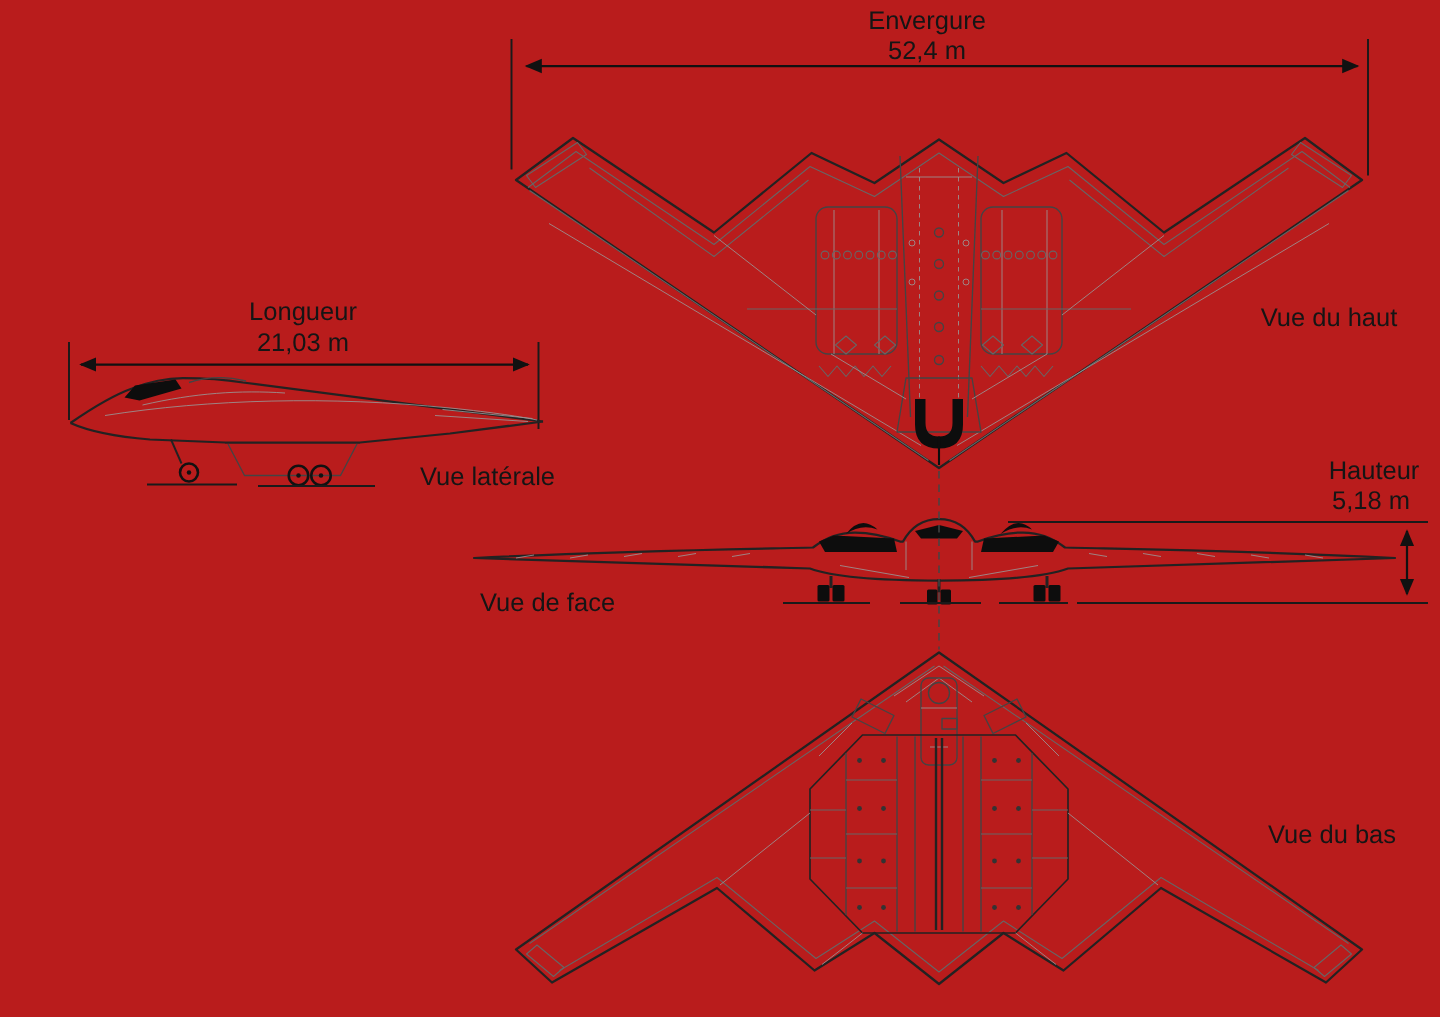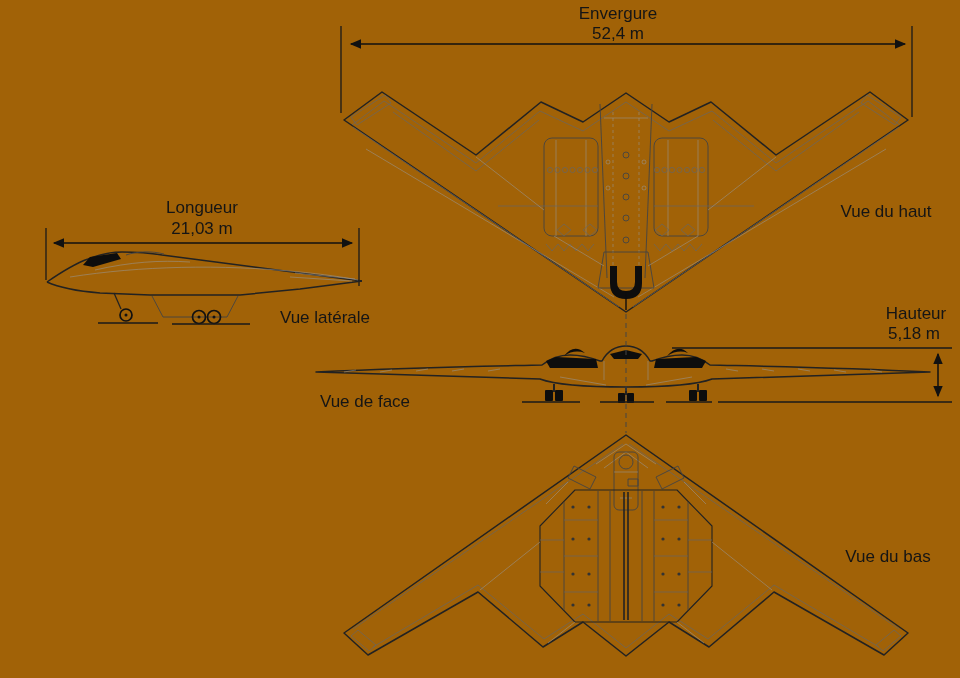--- a/index.html
+++ b/index.html
@@ -1,16 +1,16 @@
 <!DOCTYPE html>
 <html><head>
 <meta charset="utf-8">
 <style>
   html,body{margin:0;padding:0;background:#ffffff;}
-  .page{position:relative;width:960px;height:678px;background:#a16207;overflow:hidden;
+  .page{position:relative;width:960px;height:678px;background:#b91c1c;overflow:hidden;
         font-family:"Liberation Sans", sans-serif;}
   svg{position:absolute;top:0;left:0;}
   text{font-family:"Liberation Sans", sans-serif;font-size:17px;fill:#151515;}
   .outline{fill:none;stroke:#222222;stroke-width:1.5;stroke-linejoin:round;}
   .mid{fill:none;stroke:#444444;stroke-width:0.9;stroke-linejoin:round;}
   .thin{fill:none;stroke:#666666;stroke-width:0.7;stroke-linejoin:round;}
   .light{fill:none;stroke:#999999;stroke-width:0.55;}
   .dim{stroke:#111111;stroke-width:1.5;fill:none;}
   .ref{stroke:#1a1a1a;stroke-width:1.3;fill:none;}
   .dash{stroke:#444444;stroke-width:1;stroke-dasharray:5 4;fill:none;}

